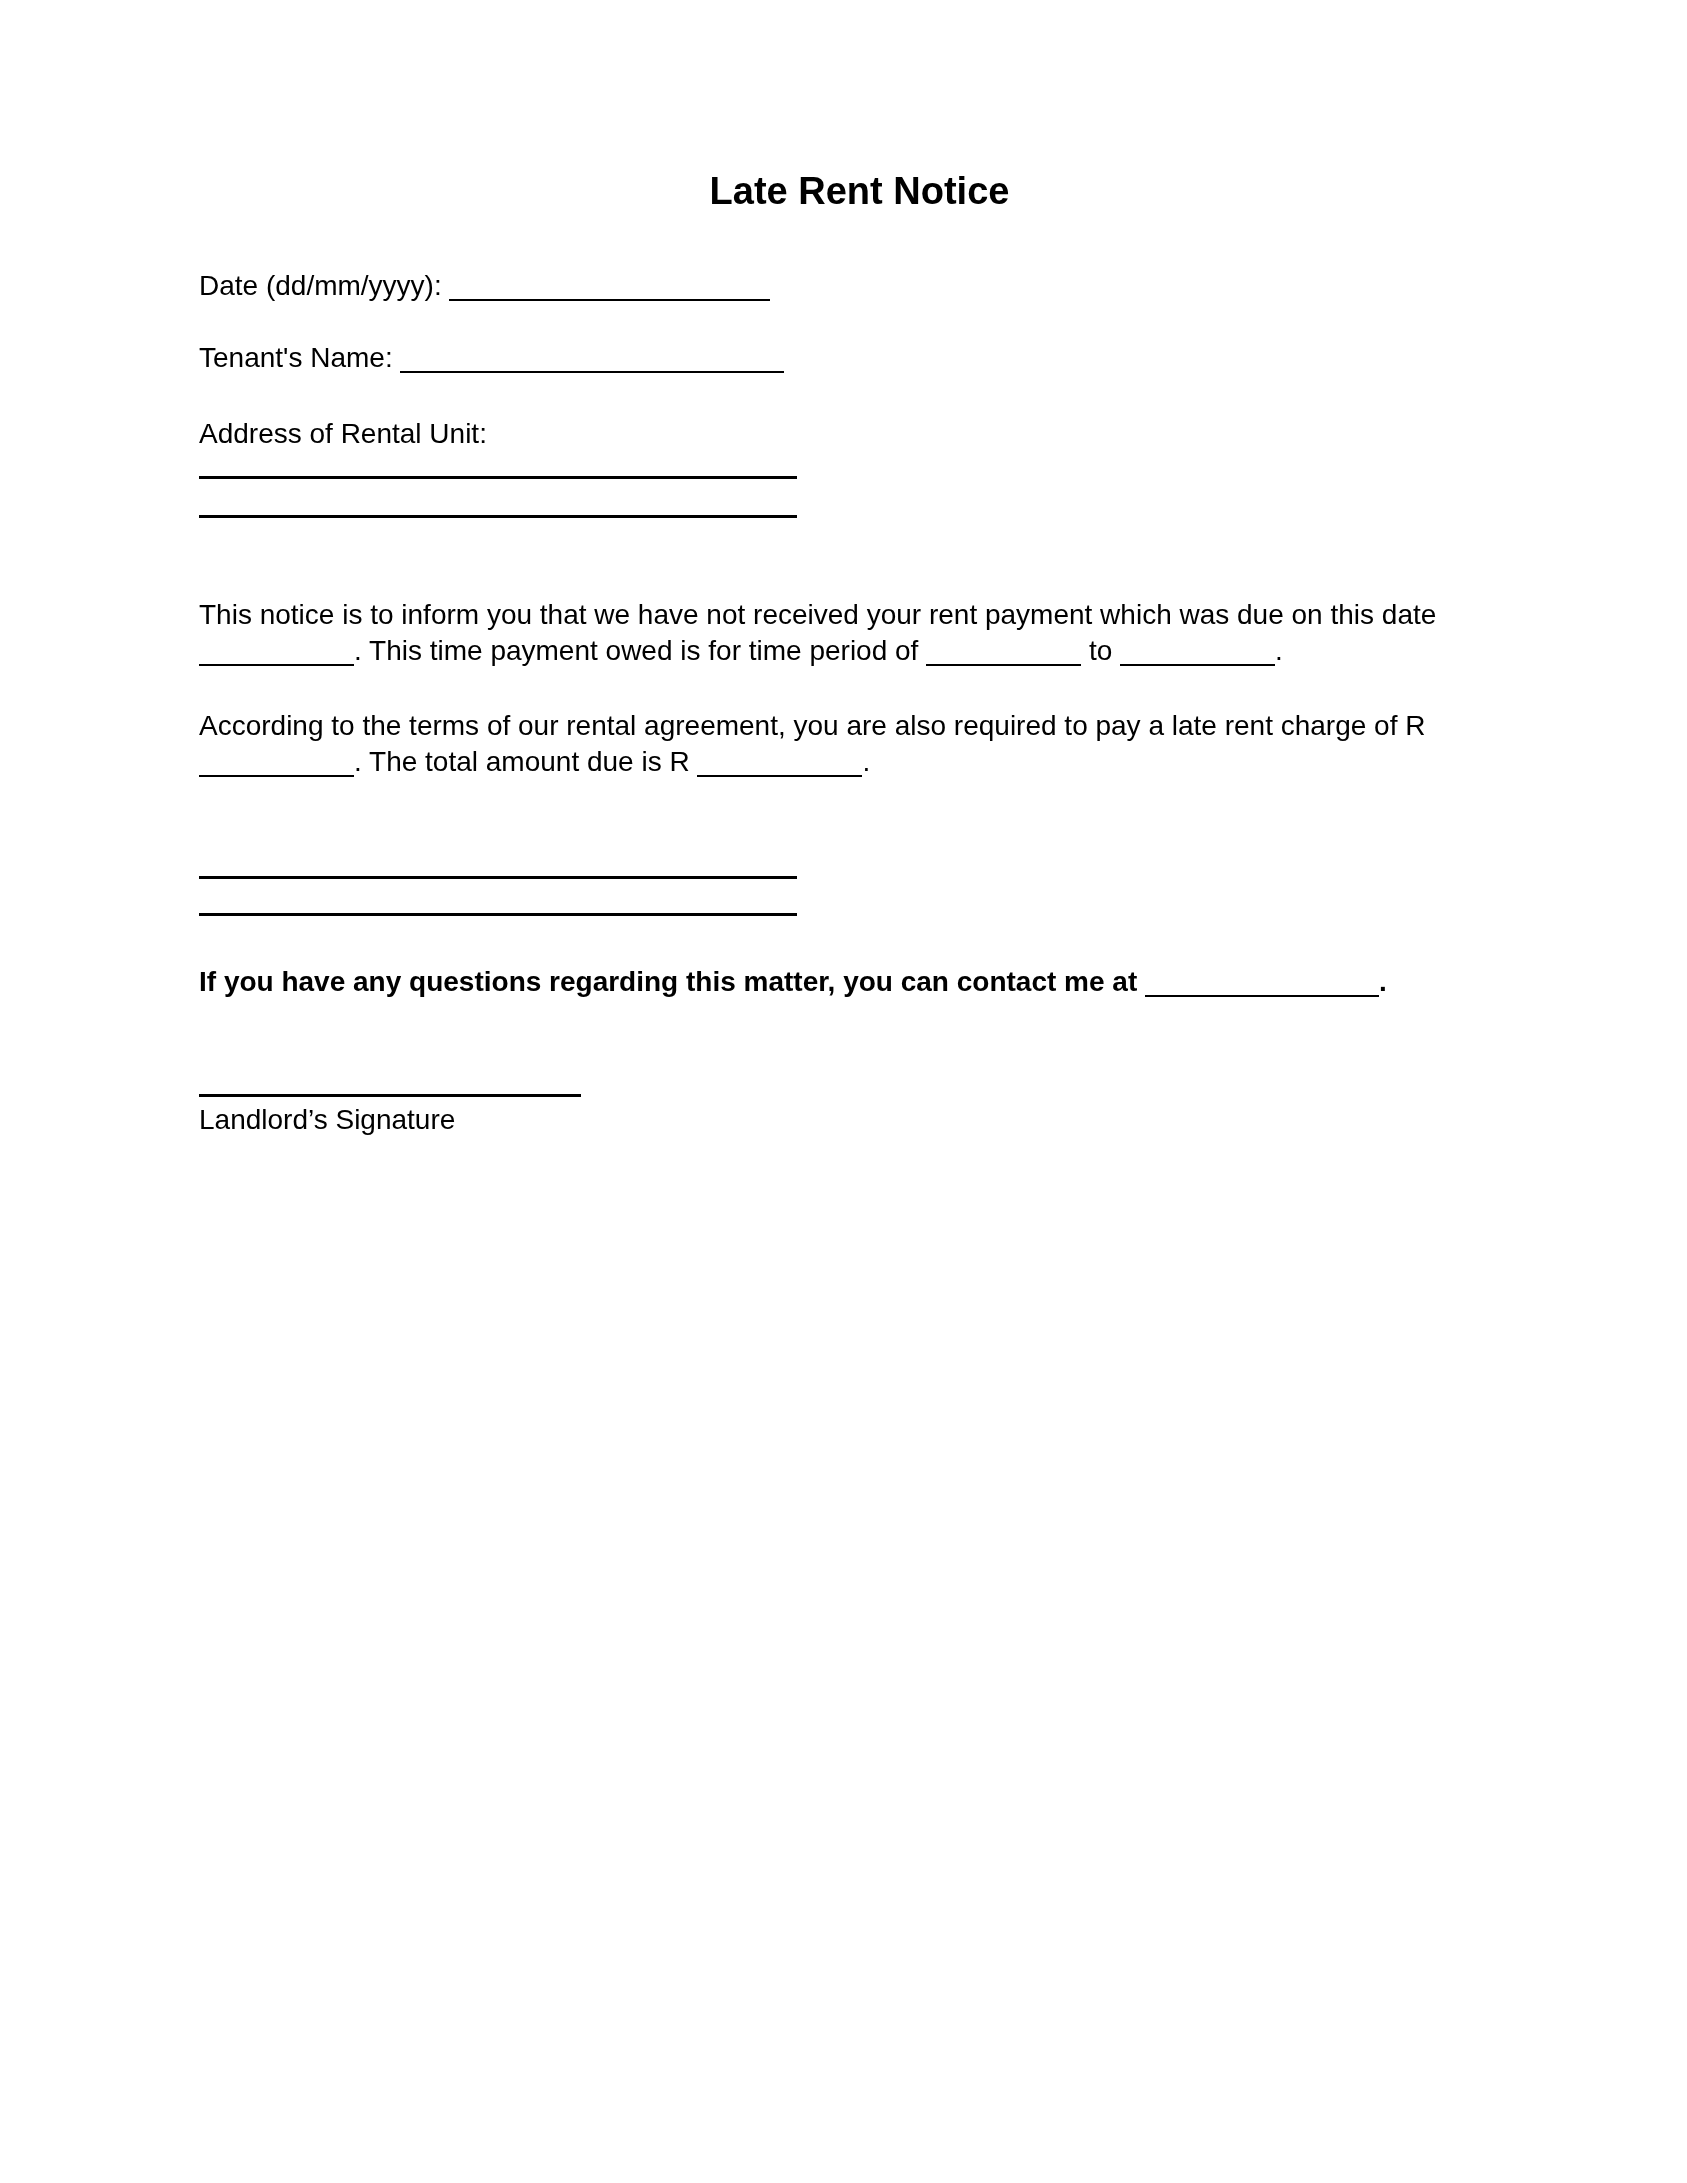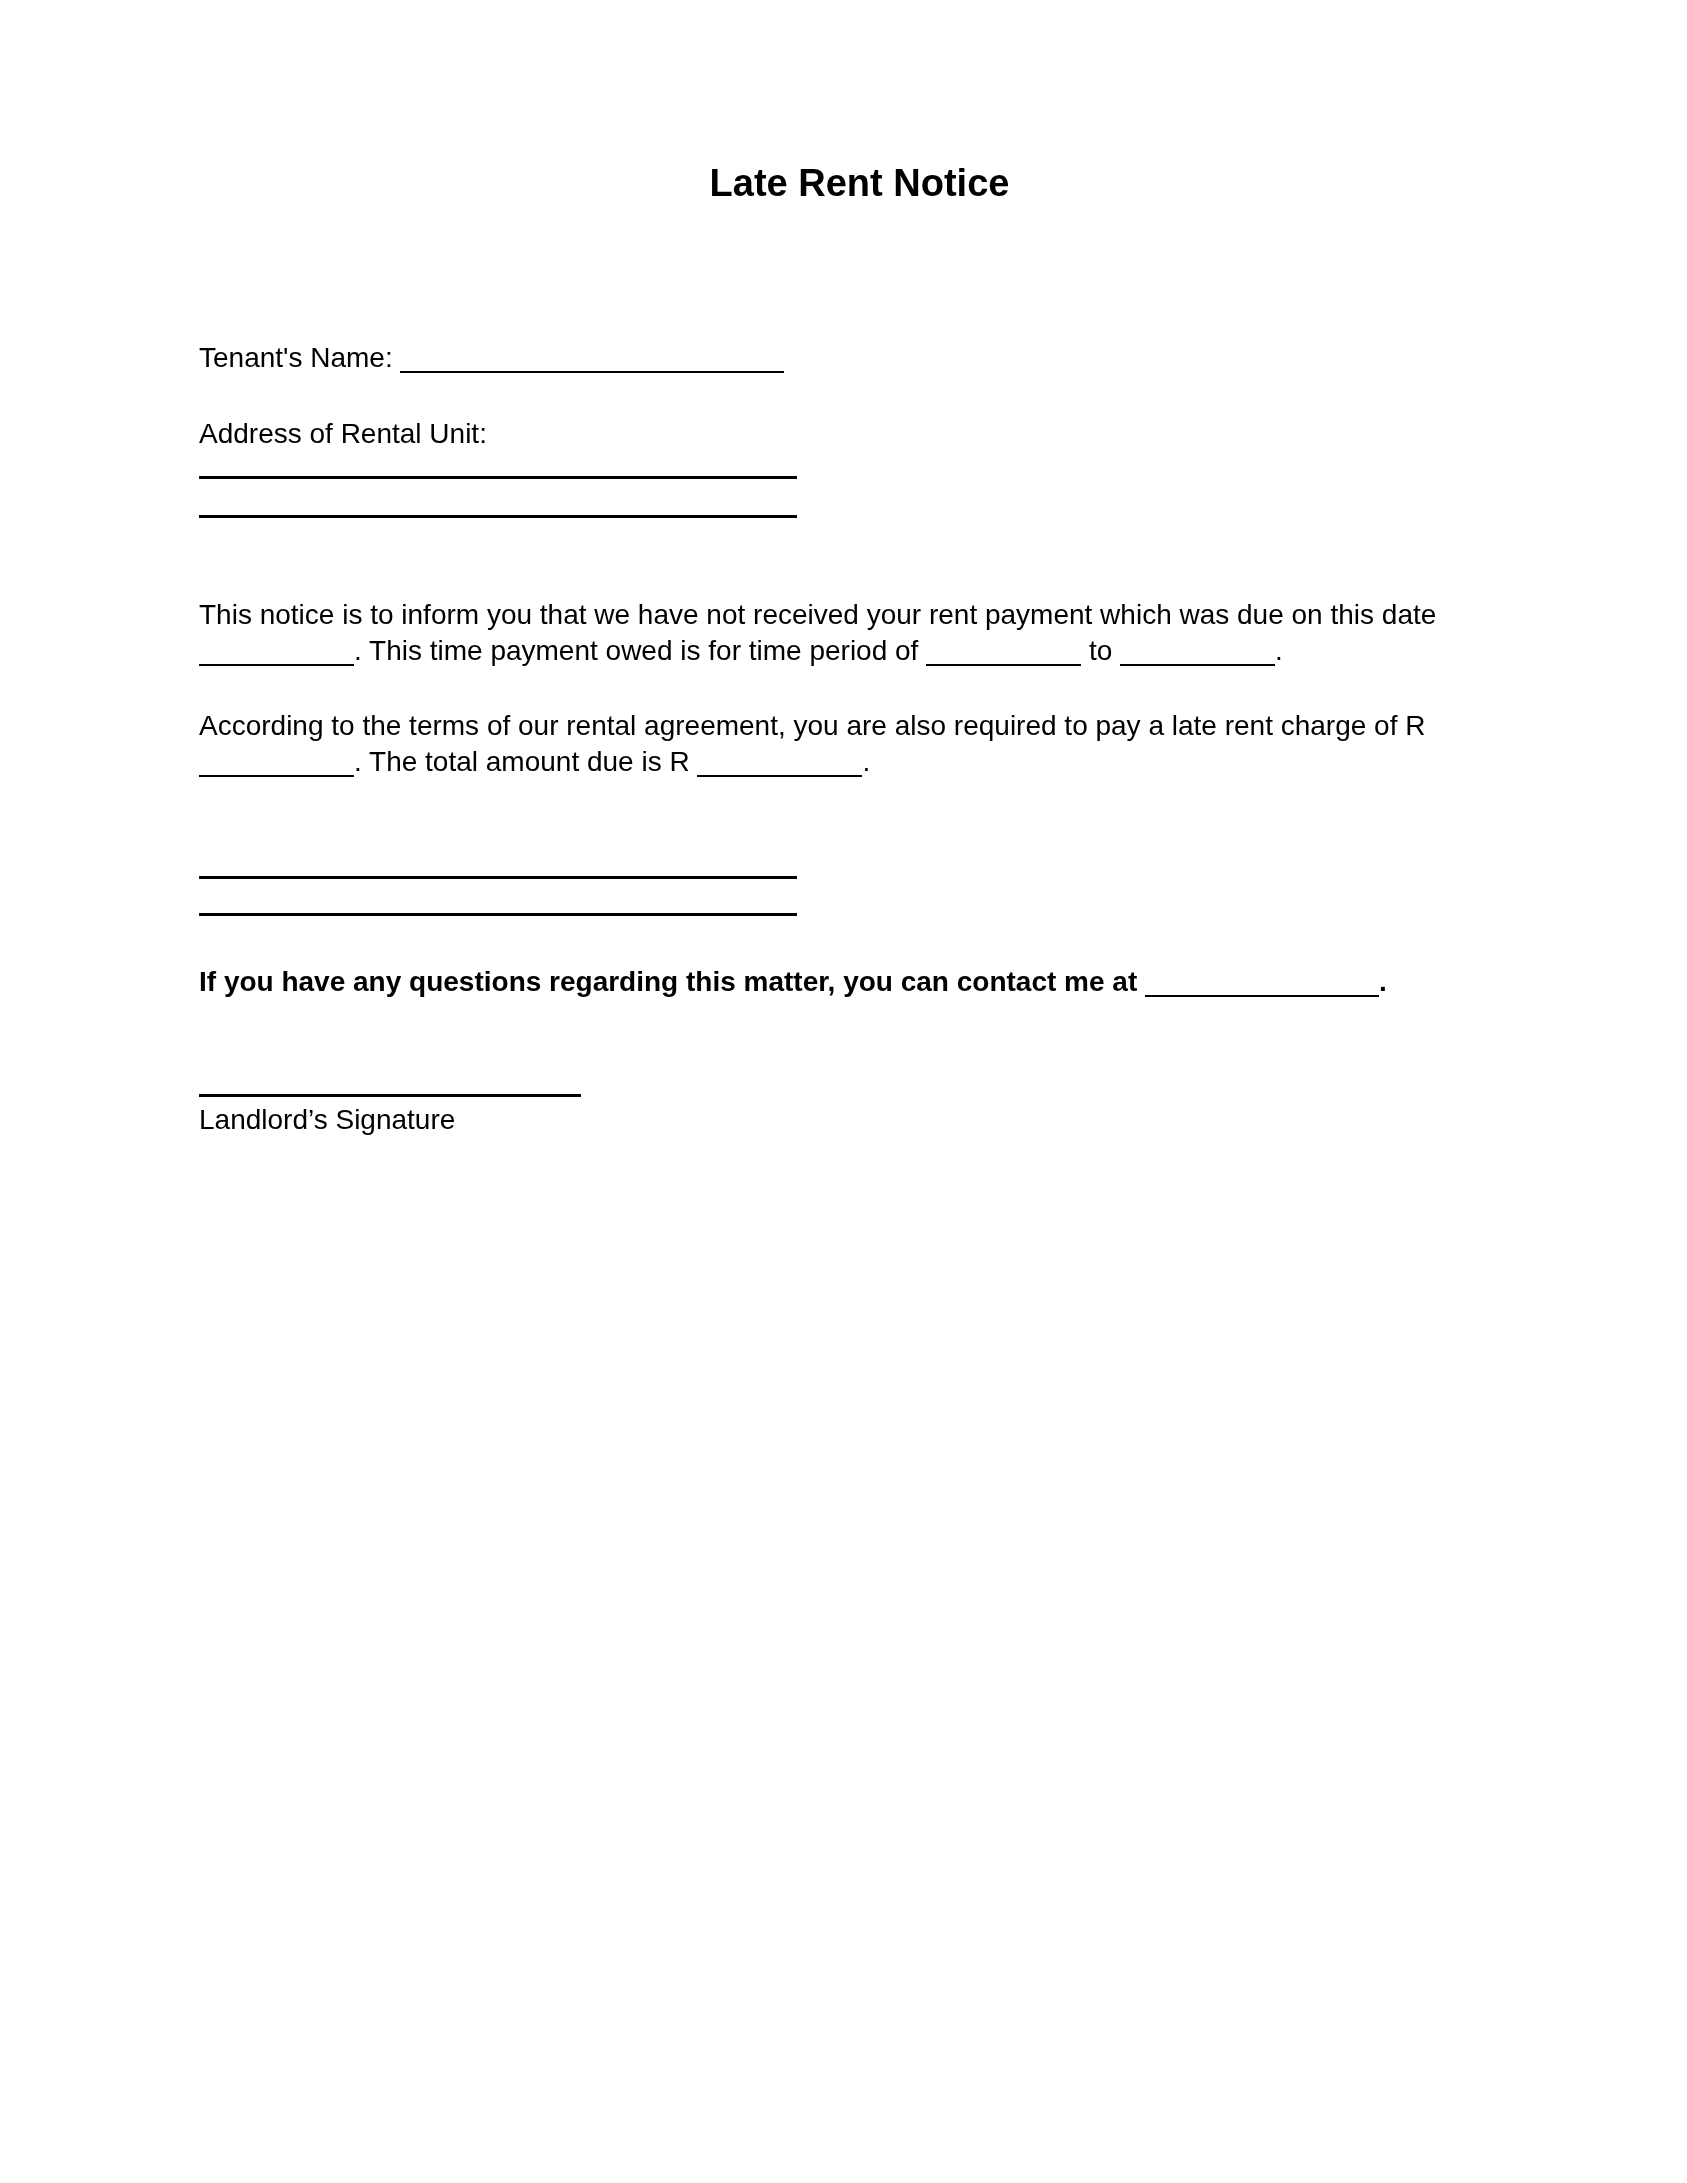--- a/index.html
+++ b/index.html
@@ -20,21 +20,21 @@
   }
   .abs {
     position: absolute;
     left: 199px;
   }
   .title {
     position: absolute;
     left: 0;
     right: 0;
     top: 154px;
-    margin: 8px;
+    margin: 16px;
     text-align: center;
     font-size: 38px;
     line-height: 42px;
     font-weight: bold;
     letter-spacing: 0px;
     padding-left: 32px;
   }
   .para {
     width: 1293px;
     margin: 0;
@@ -73,20 +73,21 @@
   .pos-sig-label  { top: 1102px; }
   .pos-name       { top: 1180px; }
 </style>
 </head>
 <body>
 
 <div class="page">
 
   <h1 class="title">Late Rent Notice</h1>
 
+  <div class="abs pos-date"><span>Date (dd/mm/yyyy): </span><span class="blank bl-date"></span></div>
 
   <div class="abs pos-tenant"><span>Tenant's Name: </span><span class="blank bl-tenant"></span></div>
 
   <div class="abs pos-addr-label">Address of Rental Unit:</div>
 
   <div class="hline line-addr1"></div>
   <div class="hline line-addr2"></div>
 
   <p class="abs para pos-para1"><span>This notice is to inform you that we have not received your rent payment which was due on this date </span><span class="blank bl-small"></span><span>. This time payment owed is for time period of </span><span class="blank bl-small"></span><span> to </span><span class="blank bl-small"></span><span>.</span></p>
 

